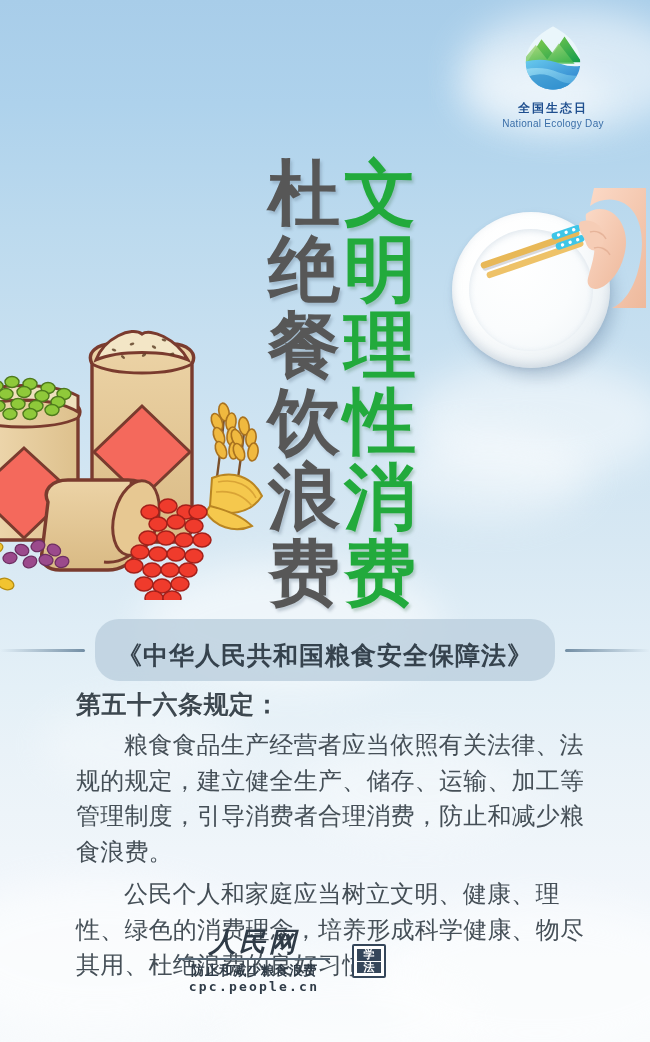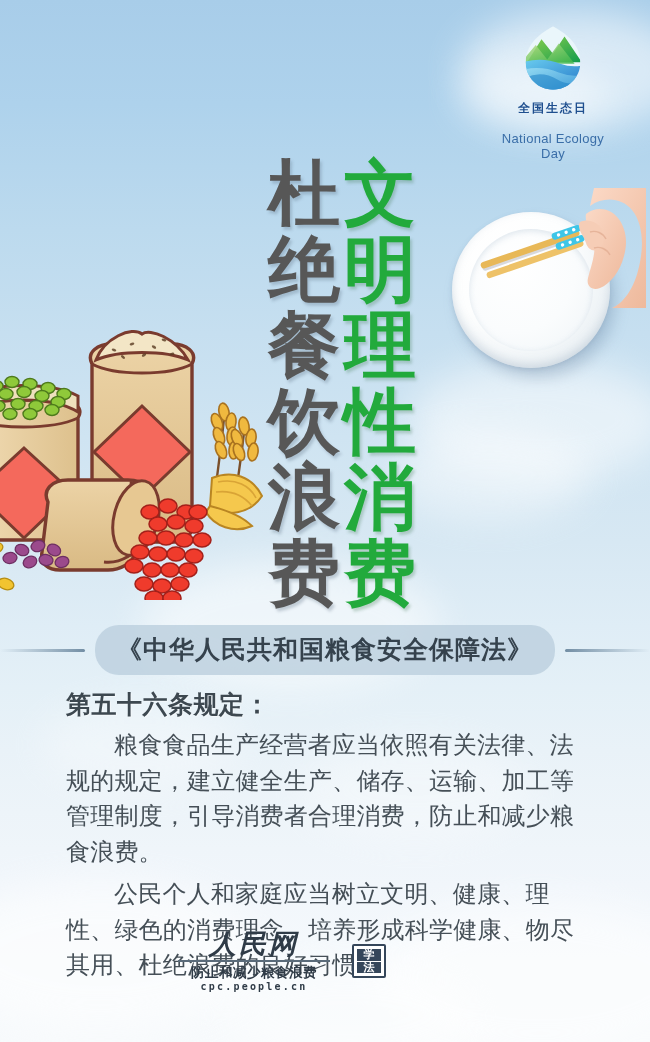--- a/index.html
+++ b/index.html
@@ -40,21 +40,21 @@
   .c7{right:-60px;top:900px;width:340px;height:160px;opacity:.5;}
   .c8{left:220px;top:960px;width:260px;height:110px;opacity:.4;}
   .c9{left:40px;top:700px;width:200px;height:90px;opacity:.3;}
   .c10{right:120px;top:740px;width:230px;height:100px;opacity:.3;}
 
   
   .eco-logo{position:absolute;right:32px;top:22px;width:130px;text-align:center;}
   .eco-mark{width:72px;height:72px;margin:0 auto;}
   .eco-cn{font-size:12px;font-weight:700;color:#1f4f8f;letter-spacing:2px;margin-top:2px;
           font-family:"DejaVu Sans","Liberation Sans",sans-serif;}
-  .eco-en{font-size:13px;color:#3a6ea8;letter-spacing:.3px;margin-top:14px;}
+  .eco-en{font-size:10px;color:#3a6ea8;letter-spacing:.3px;margin-top:1px;}
 
   
   .plate-wrap{position:absolute;left:452px;top:212px;width:162px;height:162px;}
   .plate-shadow{position:absolute;left:6px;top:10px;width:158px;height:156px;border-radius:50%;
       background:rgba(90,120,150,.28);filter:blur(7px);}
   .plate{position:absolute;left:0;top:0;width:158px;height:156px;border-radius:50%;
       background:radial-gradient(ellipse at 34% 28%,#ffffff 0%,#fdfefe 42%,#eef3f6 72%,#dde6ec 100%);
       box-shadow:inset 0 -4px 10px rgba(150,170,190,.35),0 2px 4px rgba(120,145,170,.25);}
   .plate-inner{position:absolute;left:17px;top:17px;width:124px;height:122px;border-radius:50%;
       background:radial-gradient(ellipse at 38% 30%,#ffffff 0%,#fafcfd 55%,#eff4f7 100%);
@@ -76,46 +76,46 @@
   }
   .tcol.gray span{color:#575757;text-shadow:2px 3px 3px rgba(90,110,130,.30);}
   .tcol.green span{color:#22aa3c;text-shadow:2px 3px 3px rgba(60,120,80,.28);}
 
   
   .banner{position:absolute;left:0;top:626px;width:650px;height:48px;
           display:flex;align-items:center;justify-content:center;}
   .bline{height:3px;background:linear-gradient(90deg,rgba(110,140,165,.0),rgba(95,125,150,.85));
          width:105px;border-radius:2px;}
   .bline.right{background:linear-gradient(90deg,rgba(95,125,150,.85),rgba(110,140,165,.0));}
-  .bpill{margin:0 10px;padding:8px 22px 9px;border-radius:24px;
+  .bpill{margin:0 10px;padding:20px 22px 9px;border-radius:24px;
          background:rgba(188,208,222,.82);
          font-family:Liberation Sans, sans-serif;
          font-size:25px;font-weight:700;color:#35424d;letter-spacing:1px;white-space:nowrap;}
 
   
-  .article{position:absolute;left:66px;top:688px;width:528px;}
+  .article{position:absolute;left:76px;top:688px;width:528px;}
   .art-head{font-family:"DejaVu Sans","Liberation Sans",sans-serif;
             font-size:25px;font-weight:700;color:#3d4850;letter-spacing:.5px;
             text-shadow:1px 1px 1px rgba(255,255,255,.5);}
   .art-p{font-family:"DejaVu Sans","Liberation Sans",sans-serif;
          font-size:24px;color:#454f57;line-height:1.48;margin-top:7px;
          text-indent:2em;letter-spacing:.2px;}
 
   
   .footer{position:absolute;left:0;top:928px;width:564px;height:66px;
           display:flex;align-items:center;justify-content:center;gap:22px;}
   .rmw{display:flex;flex-direction:column;align-items:center;width:152px;}
   .rmw-brand{font-family:"DejaVu Serif","Liberation Serif",serif;
              font-size:27px;font-weight:700;color:#2f3b47;letter-spacing:3px;
              font-style:italic;line-height:1;}
   .rmw-rule{width:152px;height:1.5px;background:#5a6b7a;margin:3px 0 2px;}
   .rmw-sub{font-family:"DejaVu Sans","Liberation Sans",sans-serif;
            font-size:13.5px;font-weight:700;color:#2f3b47;letter-spacing:.5px;line-height:1.2;}
   .rmw-url{font-family:"DejaVu Sans Mono","Liberation Mono",monospace;
-           font-size:10px;font-weight:700;color:#2f3b47;letter-spacing:2.2px;margin-top:1px;text-align:right;}
+           font-size:13px;font-weight:700;color:#2f3b47;letter-spacing:2.2px;margin-top:1px;text-align:right;}
   .xuefa{display:flex;align-items:center;gap:7px;}
   .xf-badge{width:30px;height:30px;border:2px solid #35465a;border-radius:2px;
             display:flex;flex-direction:column;justify-content:center;align-items:center;
             background:#fff;}
   .xf-badge i{font-style:normal;font-family:"DejaVu Sans","Liberation Sans",sans-serif;
               font-size:11px;font-weight:700;color:#35465a;line-height:1.05;
               background:#35465a;color:#fff;width:24px;text-align:center;margin:.5px 0;}
   .xf-text{font-family:"DejaVu Serif","Liberation Serif",serif;
            font-size:29px;font-weight:700;font-style:italic;color:#35465a;letter-spacing:1px;}
 </style>

